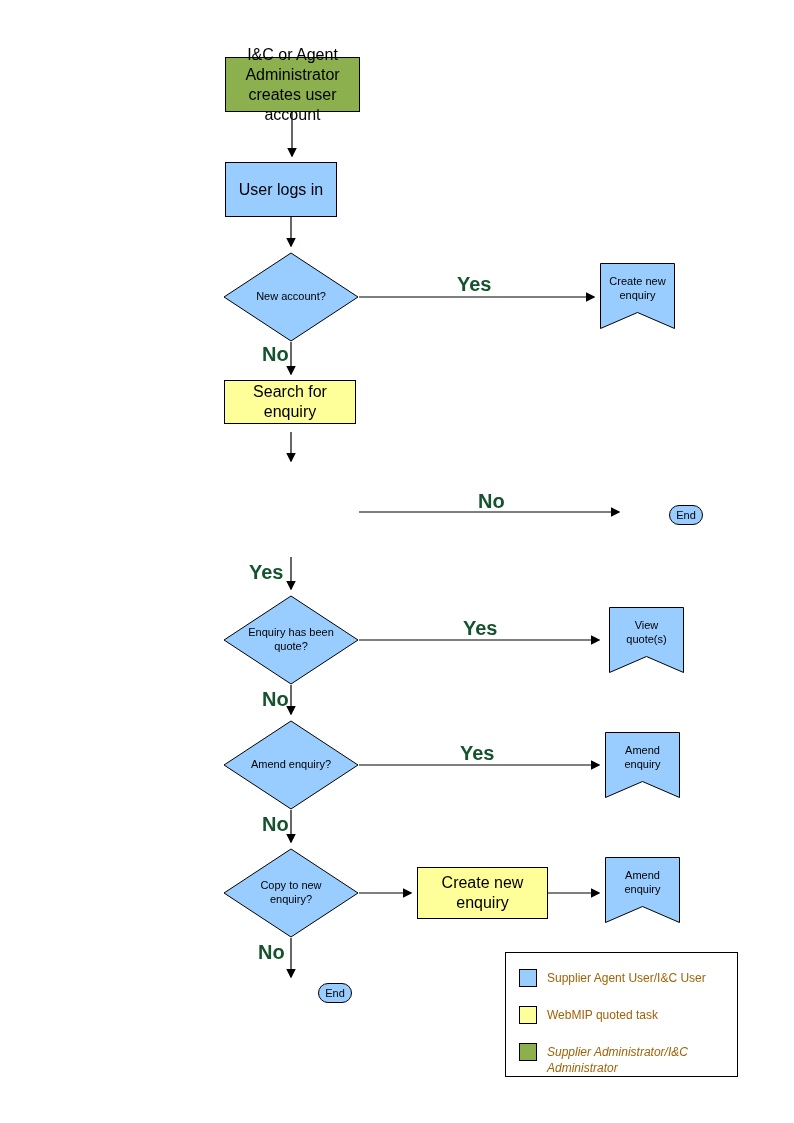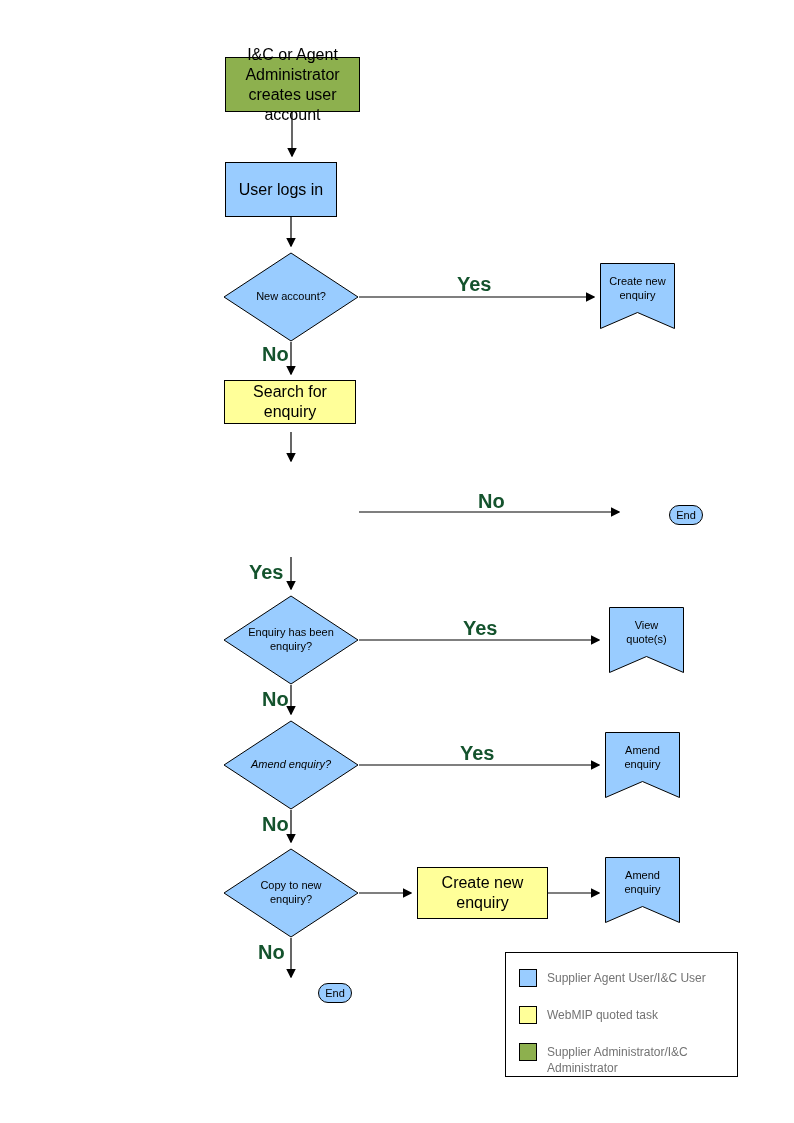--- a/index.html
+++ b/index.html
@@ -30,21 +30,21 @@
   .terminator{position:absolute;border:1px solid var(--line);background:var(--actor-blue);
               border-radius:10px;display:flex;align-items:center;justify-content:center;
               font-size:11px;color:#000;margin-left:44px;}
 
   .branch-label{position:absolute;font-size:20px;color:#14532d;font-weight:bold;}
 
   .legend{position:absolute;left:505px;top:952px;width:233px;height:125px;
           border:1px solid var(--line);background:#fff;}
   .legend-item{position:absolute;left:13px;display:flex;align-items:flex-start;gap:10px;}
   .legend-swatch{width:18px;height:18px;border:1px solid var(--line);flex:0 0 auto;}
-  .legend-label{font-size:12px;line-height:1.3;color:#737373;padding-top:2px;max-width:180px;}
+  .legend-label{font-size:12px;line-height:1.3;color:#a16207;padding-top:2px;max-width:180px;}
 </style>
 </head>
 <body>
 
 <div class="canvas">
 
   <svg class="edges" width="794" height="1123" viewBox="0 0 794 1123">
     <defs>
       <marker id="arrow" viewBox="0 0 10 10" refX="8.5" refY="5" markerWidth="8" markerHeight="8" orient="auto-start-reverse">
         <path d="M0 0 L10 5 L0 10 z" fill="#000"></path>
@@ -88,31 +88,31 @@
 
   <div class="node rect yellow" style="left:224px;top:380px;width:132px;height:44px;">Search for enquiry</div>
 
 
   <div class="terminator" style="left:625px;top:505px;width:34px;height:20px;">End</div>
 
   <div class="shape-wrap diamond" style="left:223px;top:595px;width:136px;height:90px;">
     <svg viewBox="0 0 136 90" preserveAspectRatio="none">
       <polygon points="68,1 135,45 68,89 1,45" fill="#99CCFF" stroke="#000" stroke-width="1"></polygon>
     </svg>
-    <div class="shape-label">Enquiry has been enquiry?</div>
+    <div class="shape-label">Enquiry has been quote?</div>
   </div>
 
   <div class="shape-wrap pent" style="left:609px;top:607px;width:75px;height:66px;">
     <svg viewBox="0 0 75 66" preserveAspectRatio="none">
       <polygon points="0.5,0.5 74.5,0.5 74.5,65.5 37.5,49.5 0.5,65.5" fill="#99CCFF" stroke="#000" stroke-width="1"></polygon>
     </svg>
     <div class="shape-label">View quote(s)</div>
   </div>
 
-  <div class="shape-wrap diamond" style="left:223px;top:720px;width:136px;height:90px;font-style:italic;">
+  <div class="shape-wrap diamond" style="left:223px;top:720px;width:136px;height:90px;">
     <svg viewBox="0 0 136 90" preserveAspectRatio="none">
       <polygon points="68,1 135,45 68,89 1,45" fill="#99CCFF" stroke="#000" stroke-width="1"></polygon>
     </svg>
     <div class="shape-label">Amend enquiry?</div>
   </div>
 
   <div class="shape-wrap pent" style="left:605px;top:732px;width:75px;height:66px;">
     <svg viewBox="0 0 75 66" preserveAspectRatio="none">
       <polygon points="0.5,0.5 74.5,0.5 74.5,65.5 37.5,49.5 0.5,65.5" fill="#99CCFF" stroke="#000" stroke-width="1"></polygon>
     </svg>
@@ -149,19 +149,19 @@
 
   <div class="legend">
     <div class="legend-item" style="top:16px;">
       <span class="legend-swatch" style="background-color: rgb(153, 204, 255);"></span>
       <span class="legend-label">Supplier Agent User/I&amp;C User</span>
     </div>
     <div class="legend-item" style="top:53px;">
       <span class="legend-swatch" style="background-color: rgb(255, 255, 153);"></span>
       <span class="legend-label">WebMIP quoted task</span>
     </div>
-    <div class="legend-item" style="top:90px;">
+    <div class="legend-item" style="top:90px;font-style:italic;">
       <span class="legend-swatch" style="background-color: rgb(141, 176, 78);"></span>
       <span class="legend-label">Supplier Administrator/I&amp;C Administrator</span>
     </div>
   </div>
 
 </div>
 
 </body></html>

